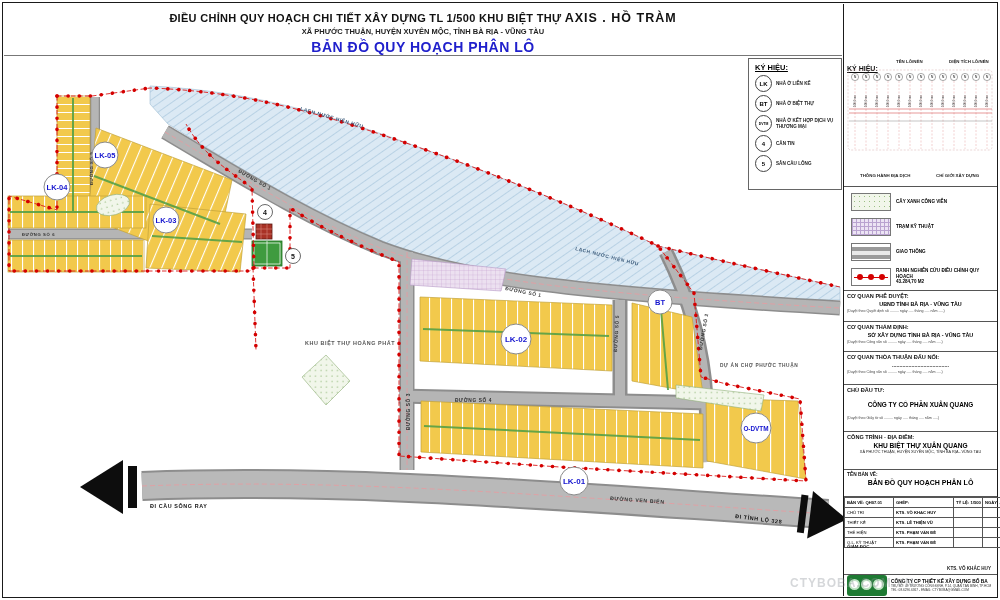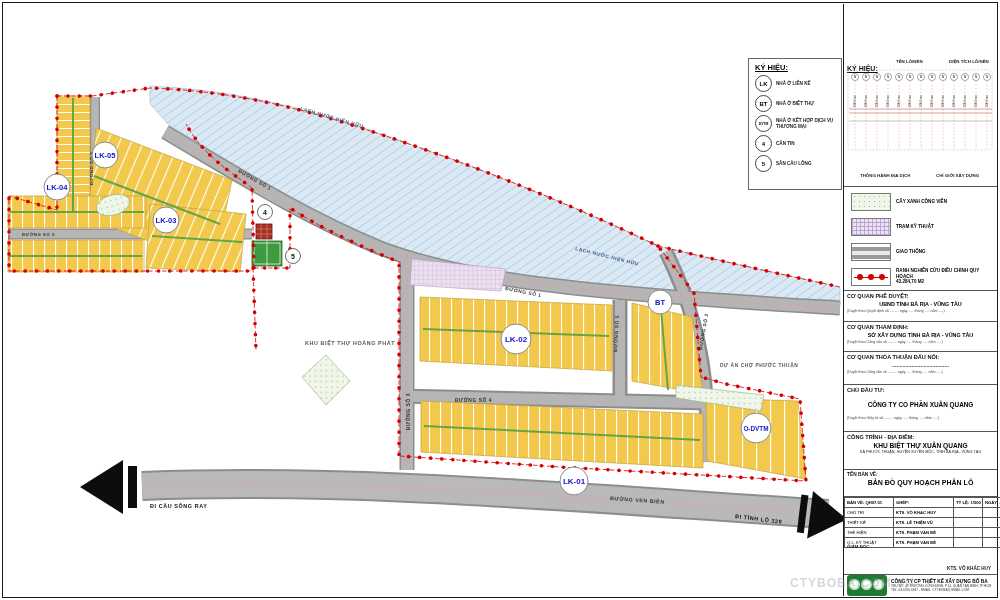--- a/index.html
+++ b/index.html
@@ -44,20 +44,28 @@
   #logo{width:40px;height:21px;background:#1e7a33;border-radius:3px;margin-left:3px;position:relative;flex:0 0 40px;}
   #logo .c{position:absolute;top:4px;width:11px;height:11px;border-radius:50%;background:#fff;border:2px solid #bfe3c4;box-sizing:border-box;}
   #watermark{position:absolute;left:790px;top:576px;font-size:12px;color:#8a9096;opacity:.35;z-index:9;letter-spacing:1px;font-weight:bold;}
 </style>
 </head>
 <body>
 
 <div id="sheet">
   <div id="frame"></div>
 
+  <div id="titleband">
+    <div class="t1">
+      <span>ĐIỀU CHỈNH QUY HOẠCH CHI TIẾT XÂY DỰNG TL 1/500 KHU BIỆT THỰ</span>
+      <span class="t1b">AXIS . HỒ TRÀM</span>
+    </div>
+    <div class="t2">XÃ PHƯỚC THUẬN, HUYỆN XUYÊN MỘC, TỈNH BÀ RỊA - VŨNG TÀU</div>
+    <div class="t3">BẢN ĐỒ QUY HOẠCH PHÂN LÔ</div>
+  </div>
 
   <div id="scalebox">
     <svg width="151" height="49" viewBox="0 0 151 49">
       <g stroke="#86c8e8" stroke-width="0.8">
         <line x1="75" y1="2" x2="75" y2="24"></line>
           <line x1="62" y1="13" x2="88" y2="13"></line>
         <line x1="65" y1="4" x2="85" y2="22"></line>
           <line x1="85" y1="4" x2="65" y2="22"></line>
         <line x1="75" y1="2" x2="71" y2="13" stroke="#4aa6d4"></line>
           <line x1="75" y1="2" x2="79" y2="13" stroke="#4aa6d4"></line>

